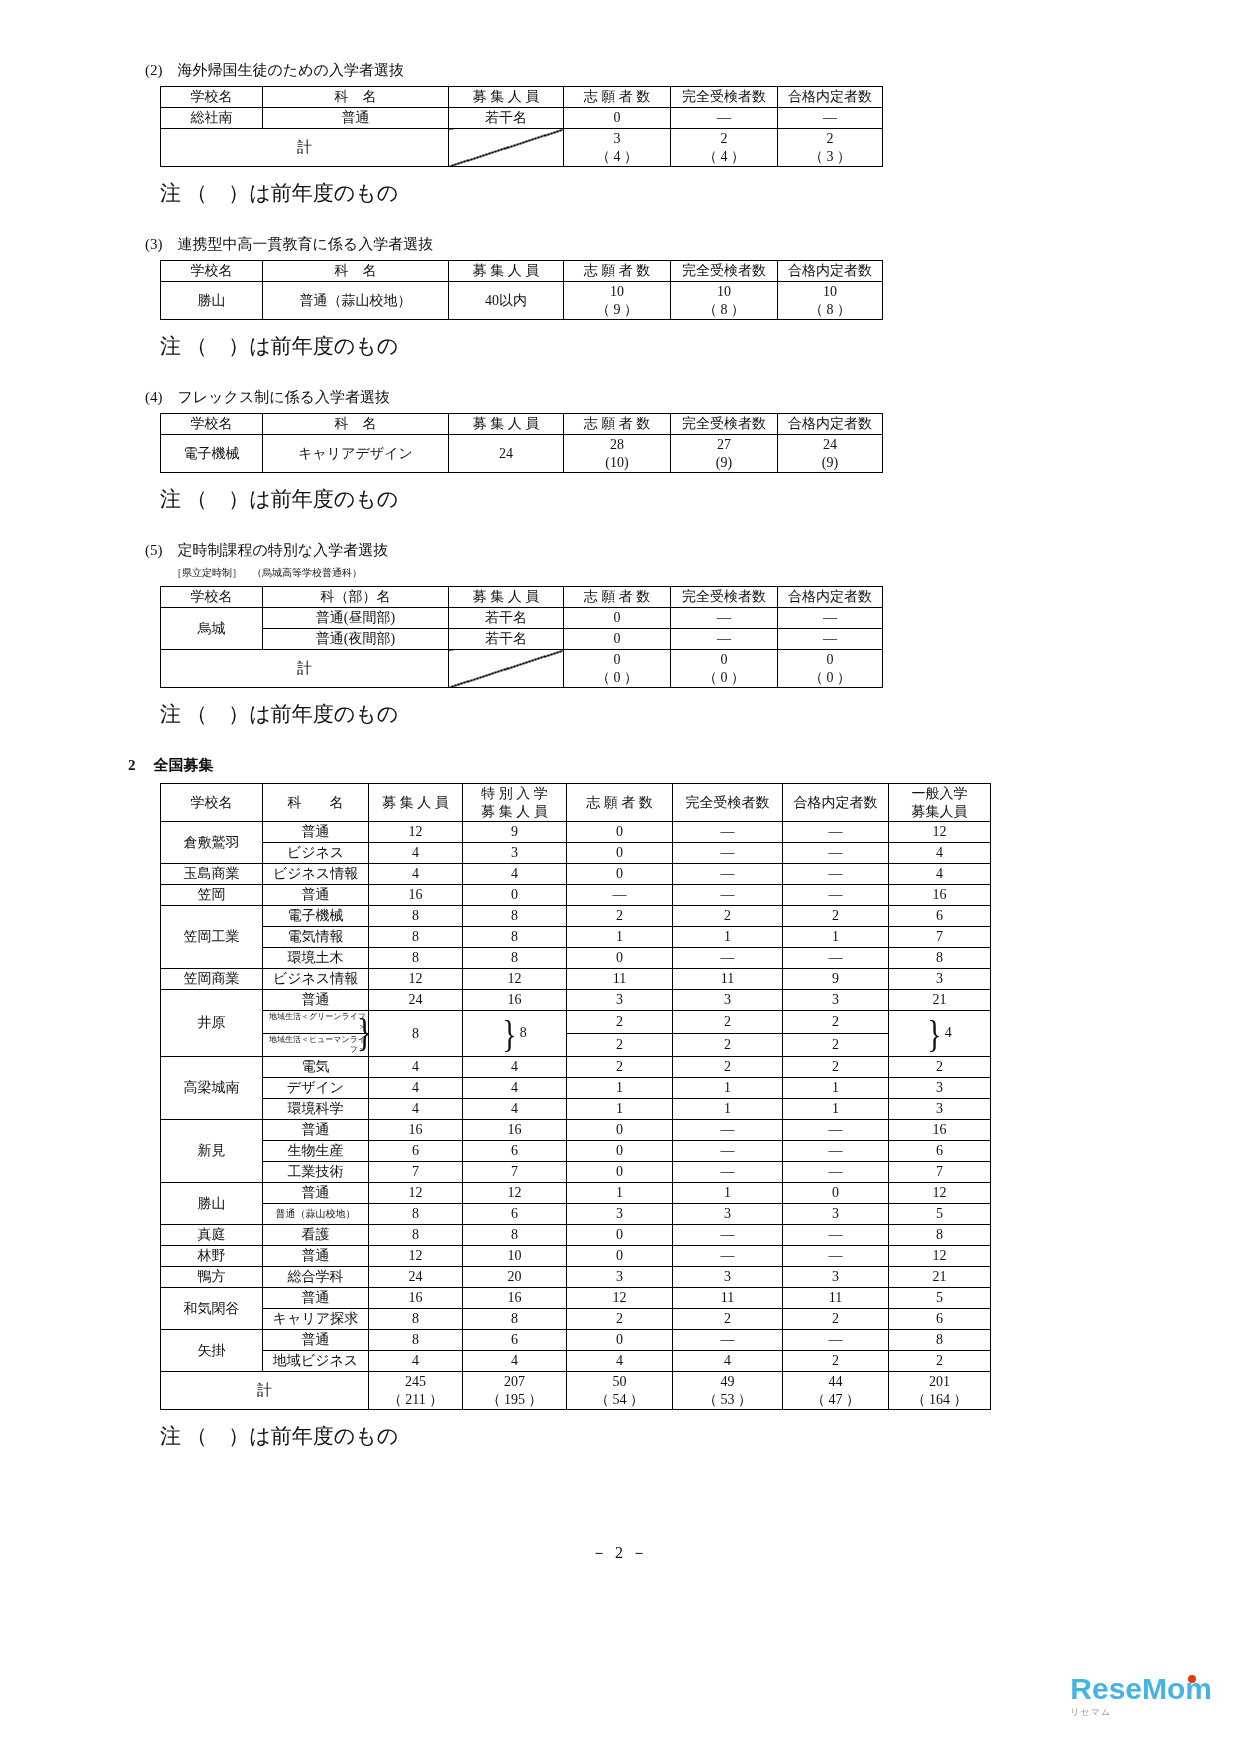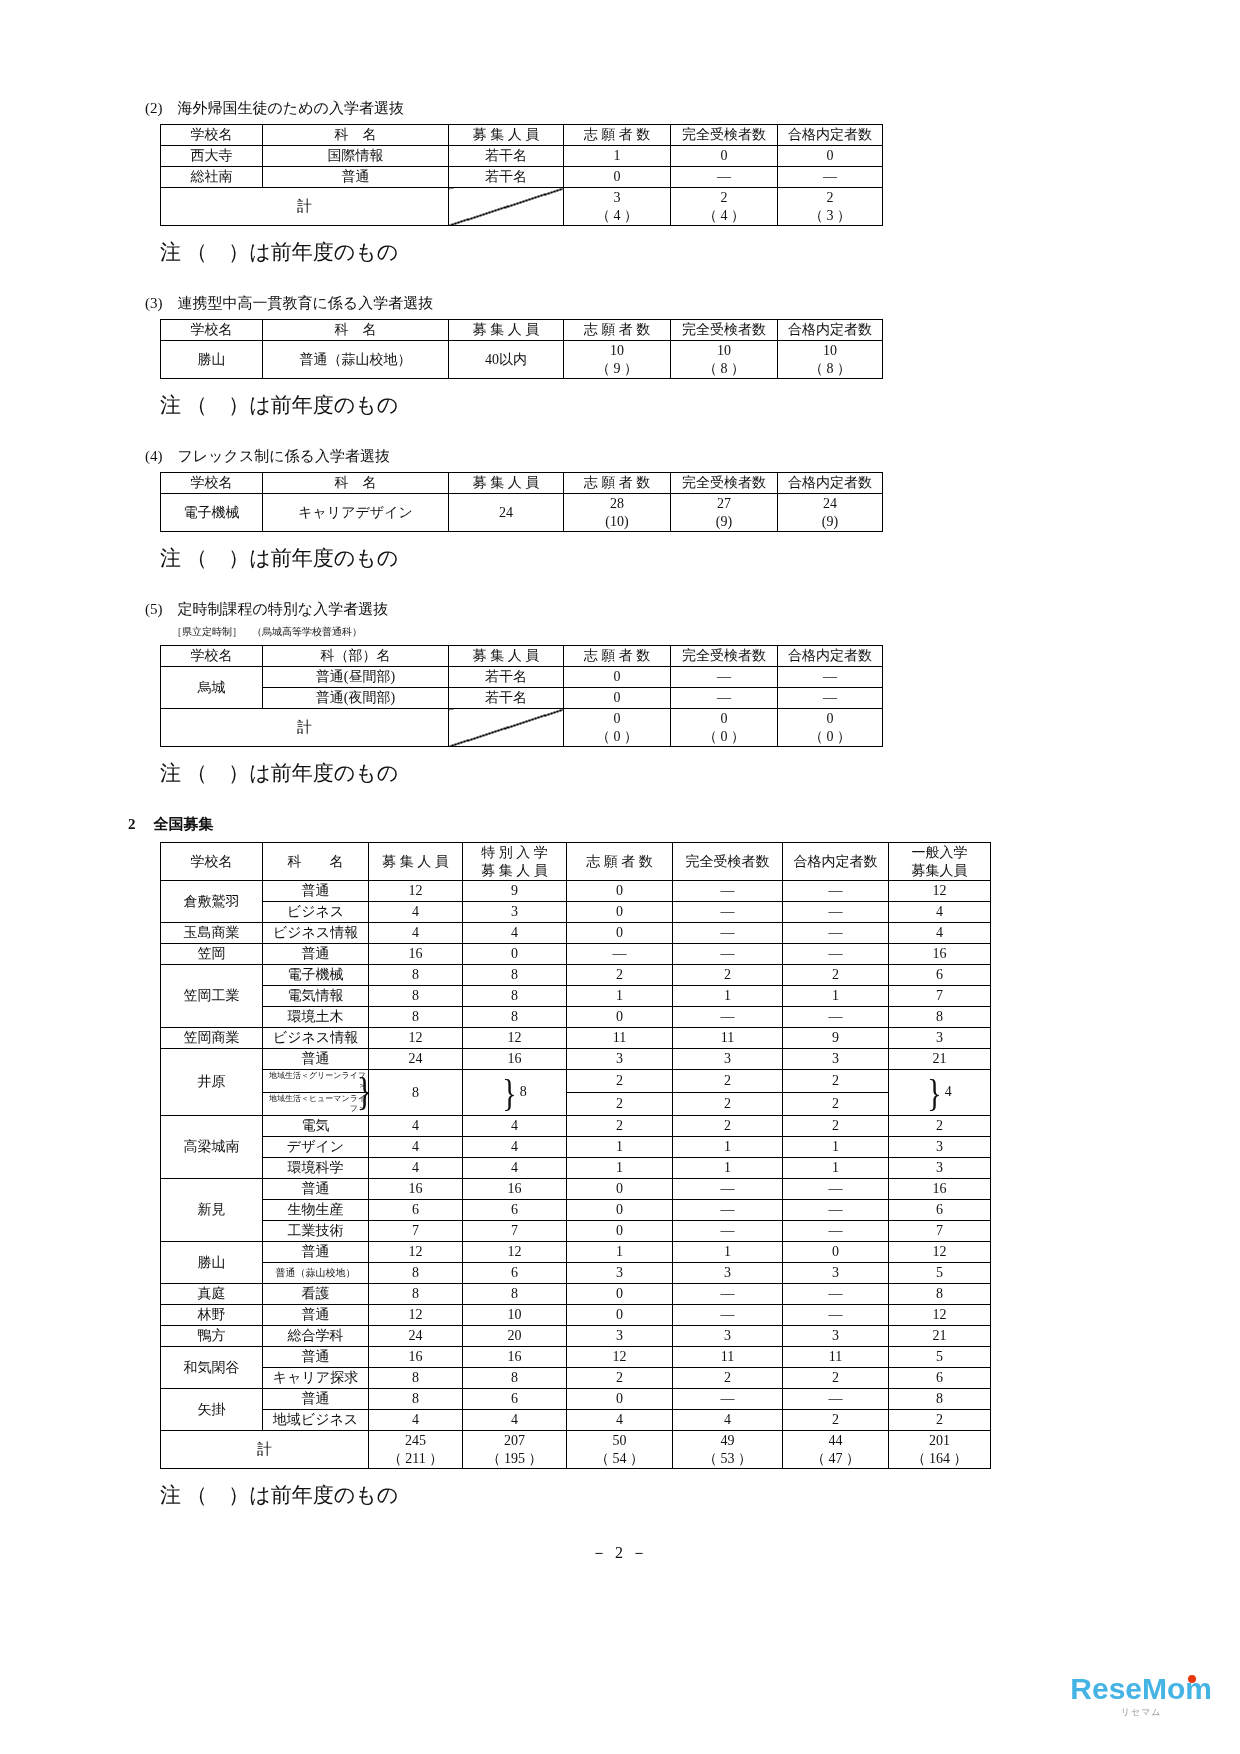--- a/index.html
+++ b/index.html
@@ -1,18 +1,18 @@
 <!DOCTYPE html>
 <html><head>
 <meta charset="utf-8">
 <style>
   html,body { margin:0; padding:0; background:#ffffff; }
   body { font-family:"Liberation Serif","DejaVu Serif",serif; color:#111; }
   .page { position:relative; width:1240px; height:1754px; margin:0 auto; background:#fff; overflow:hidden; }
-  .content { position:absolute; top:0; left:0; width:100%; padding-top:99px; box-sizing:border-box; }
+  .content { position:absolute; top:0; left:0; width:100%; padding-top:61px; box-sizing:border-box; }
 
   .sec { margin-bottom:28px; }
   .heading { font-size:15px; margin:0 0 6px 145px; font-weight:normal; }
   .subheading { font-size:10px; margin:0 0 6px 172px; font-weight:normal; }
   .nat-heading { font-size:15px; margin:0 0 8px 128px; font-weight:bold; }
   .nat-heading .lbl { margin-left:18px; }
   .note { font-size:21px; margin:4px 0 0 160px; }
 
   .tbl { margin:2px 0 12px 160px; }
   table.doc-table { border-collapse:collapse; table-layout:fixed; }
@@ -28,21 +28,21 @@
   }
   .doc-table td.sm { font-size:10px; }
   .doc-table td.xs { font-size:8px; text-align:right; padding-left:2px; position:relative; }
   .doc-table td.total-label { font-size:15px; }
   .brace { font-family:"Liberation Serif",serif; }
   .brace.lead { display:inline-block; font-size:30px; vertical-align:middle; margin-right:3px; transform:scaleY(1.25); line-height:1; }
   .brace.after { position:absolute; right:-4px; top:0px; font-size:32px; line-height:1.1; transform:scaleY(1.25); transform-origin:top; z-index:2; background:transparent; }
 
   .page-number { position:absolute; top:1543px; left:0; width:100%; text-align:center; font-size:16px; letter-spacing:2px; }
 
-  .logo { position:absolute; right:28px; top:1672px; text-align:center; font-family:"Liberation Sans","DejaVu Sans",sans-serif; }
+  .logo { position:absolute; right:28px; top:1672px; text-align:left; font-family:"Liberation Sans","DejaVu Sans",sans-serif; }
   .logo-text { font-size:30px; font-weight:bold; color:#45b4e4; letter-spacing:0px; position:relative; font-style:normal; }
   .logo-dot { position:absolute; width:8px; height:8px; border-radius:50%; background:#e8380d; right:44px; top:1675px; }
   .logo-sub { font-size:9px; color:#9a9a9a; margin-top:0px; letter-spacing:1px; }
 </style>
 </head>
 <body>
 
 <div class="page">
   <div class="content">
 
@@ -62,28 +62,20 @@
               <tr>
                 <th>学校名</th>
                 <th>科　名</th>
                 <th>募 集 人 員</th>
                 <th>志 願 者 数</th>
                 <th>完全受検者数</th>
                 <th>合格内定者数</th>
               </tr>
             </thead>
             <tbody>
-              <tr>
-                <td><span>西大寺</span></td>
-                <td><span>国際情報</span></td>
-                <td><span>若干名</span></td>
-                <td><span>1</span></td>
-                <td><span>0</span></td>
-                <td><span>0</span></td>
-              </tr>
               <tr>
                 <td><span>総社南</span></td>
                 <td><span>普通</span></td>
                 <td><span>若干名</span></td>
                 <td><span>0</span></td>
                 <td><span>―</span></td>
                 <td><span>―</span></td>
               </tr>
               <tr>
                 <td colspan="2" class="total-label"><span>計</span></td>

